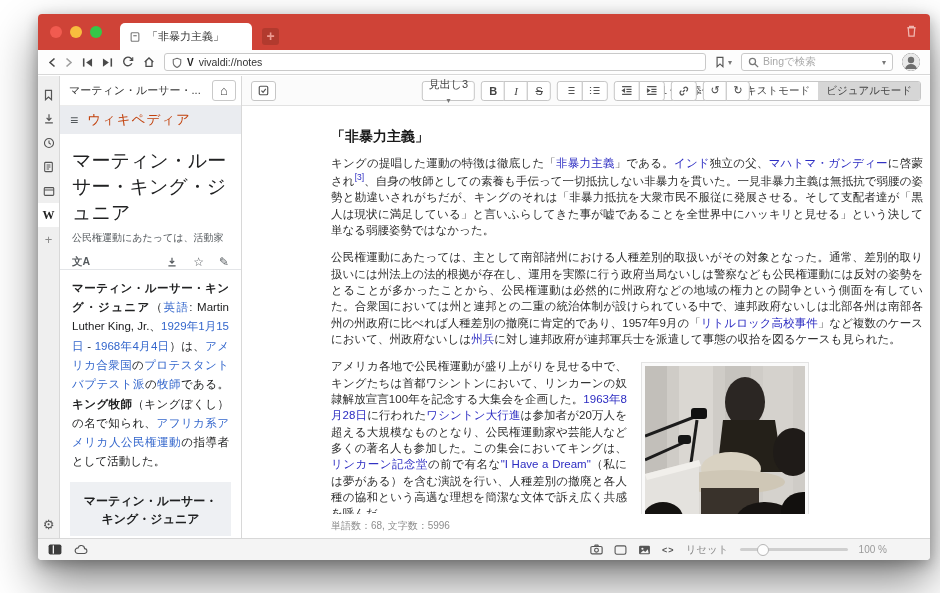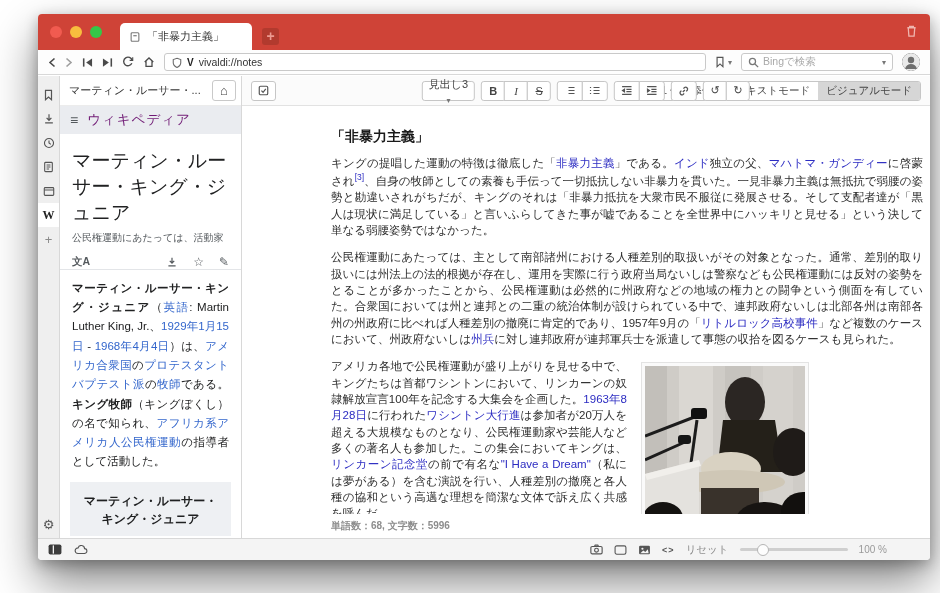--- a/index.html
+++ b/index.html
@@ -53,21 +53,21 @@
   .panel { width:182px; background:#fff; border-right:1px solid #d8d8d8; display:flex;
     flex-direction:column; overflow:hidden; }
   .panel-header { height:30px; flex:none; display:flex; align-items:center; gap:4px;
     padding:0 5px 0 9px; border-bottom:1px solid #ececec; }
   .panel-title { flex:1; font-size:11px; color:#333; white-space:nowrap; overflow:hidden; }
   .home-btn { width:24px; height:21px; border:1px solid #c9c9c9; border-radius:3px; color:#444;
     font-size:13px; line-height:19px; text-align:center; background:#fff; }
   .wiki { flex:1; overflow:hidden; color:#202122; }
   .wiki-bar { height:28px; background:#eaecf0; display:flex; align-items:center; gap:9px; padding:0 10px; }
   .burger { font-size:14px; color:#54595d; }
-  .wordmark { font-family:"Liberation Serif","DejaVu Serif",serif; font-size:13.5px; color:#701a75;
+  .wordmark { font-family:"Liberation Serif","DejaVu Serif",serif; font-size:13.5px; color:#c2410c;
     letter-spacing:1px; }
   .wiki-body { padding:6px 12px 0; }
   .wiki-title { font-family:"Liberation Serif","DejaVu Serif",serif; font-weight:normal;
     font-size:19px; line-height:1.38; color:#202122; margin-top:8px; }
   .wiki-sub { font-size:10px; color:#54595d; margin-top:4px; }
   .wiki-actions { display:flex; align-items:flex-start; margin:10px 0 0; color:#54595d; }
   .wa-lang { font-size:10.5px; font-weight:bold; }
   .wa-right { margin-left:auto; display:flex; align-items:center; gap:15px; font-size:12px; color:#54595d; }
   .wiki-hr { border:none; border-top:1px solid #e3e5e8; margin:0 -12px; }
   .wiki-p { font-size:11.5px; line-height:1.68; margin-top:9px; text-align:justify; }
@@ -100,21 +100,21 @@
   .note-area { flex:1; position:relative; overflow:hidden; }
   .note-body { position:absolute; top:0; bottom:24px; left:89px; width:592px; overflow:hidden;
     padding-top:14px; color:#2d2d2d; }
   .note-h { font-size:14px; font-weight:bold; color:#1a1a1a; margin:8px 0 9px; }
   .note-p { font-size:11.5px; line-height:1.42; text-align:justify; margin-bottom:11px; }
   .note-p .link, .note-p sup { color:#2c2cc2; }
   .note-p sup { font-size:8.5px; }
   .dream { width:478px; }
   .mlk-frame { float:right; width:168px; height:162px; border:1px solid #e3e3e3; background:#fafafa;
     padding:3px; margin:4px 0 6px 14px; }
-  .stats { position:absolute; left:89px; bottom:5px; font-size:10px; color:#8d8d8d;font-weight:bold; }
+  .stats { position:absolute; left:89px; bottom:5px; font-size:10px; color:#8d8d8d; }
 
   
   .statusbar { position:absolute; left:0; right:0; bottom:0; height:22px; background:#f4f4f4;
     border-top:1px solid #d8d8d8; display:flex; align-items:center; gap:12px; padding:0 10px; }
   .st-left { display:flex; gap:12px; align-items:center; }
   .st-right { margin-left:auto; display:flex; gap:11px; align-items:center; color:#555; }
   .reset { font-size:10.5px; color:#8a8a8a; }
   .slider { position:relative; width:108px; height:3px; background:#cfcfcf; border-radius:2px; }
   .slider .handle { position:absolute; left:22%; top:50%; transform:translate(-50%,-50%);
     width:12px; height:12px; border-radius:50%; background:#fdfdfd; border:1px solid #b5b5b5; }

